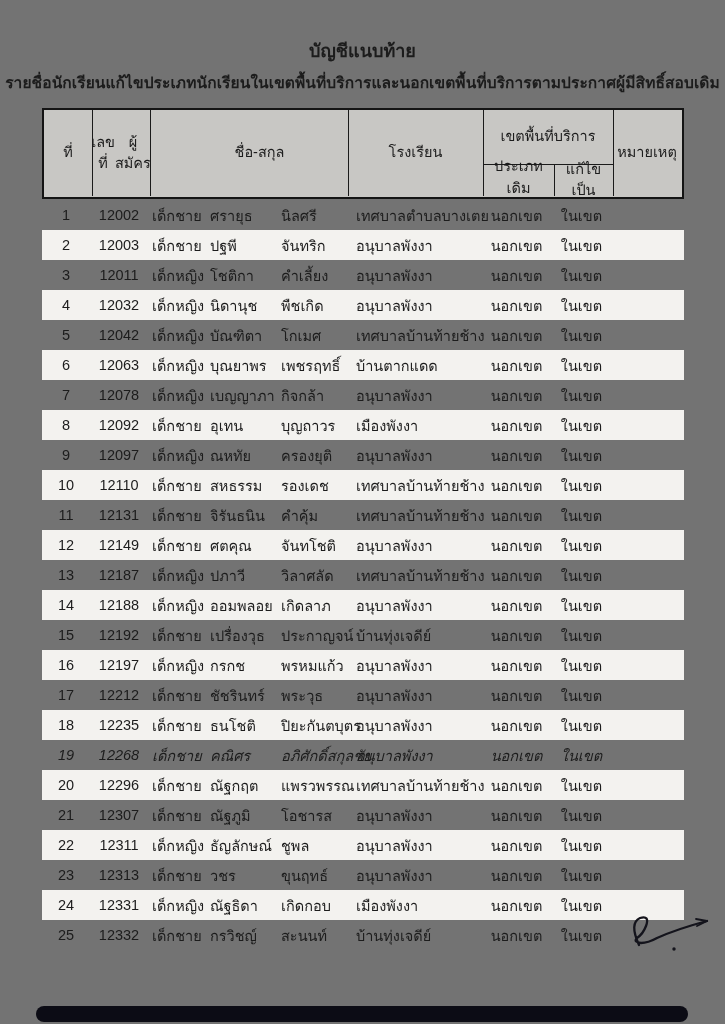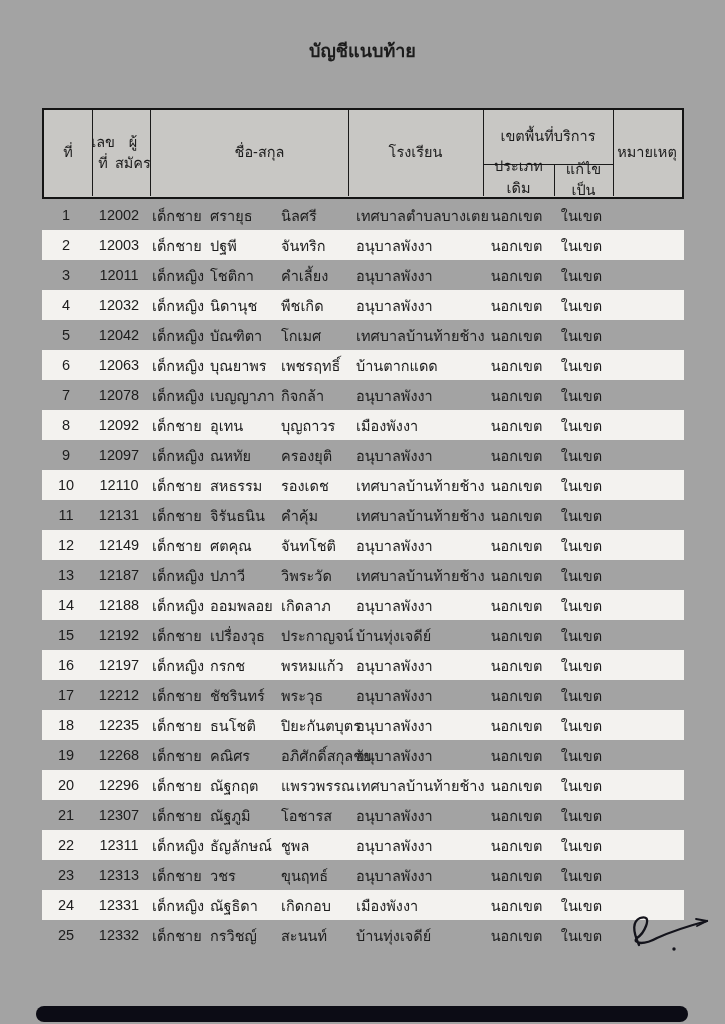--- a/index.html
+++ b/index.html
@@ -1,18 +1,18 @@
 <!DOCTYPE html>
 <html><head>
 <meta charset="utf-8">
 <style>
   html,body { margin:0; padding:0; background:#e8e8e8; }
   .page {
     position:relative; width:725px; height:1024px; margin:0 auto;
-    background:#a3a3a3; color:#1c1c1c; overflow:hidden;
+    background:#737373; color:#1c1c1c; overflow:hidden;
     font-family:"Liberation Sans","DejaVu Sans",sans-serif;
   }
   .title1 { position:absolute; top:36px; left:0; width:725px; text-align:center;
             font-size:18px; font-weight:bold; }
   .title2 { position:absolute; top:70px; left:0; width:725px; text-align:center;
             font-size:15.5px; font-weight:bold; letter-spacing:.1px; }
 
   
   .thead {
     position:absolute; left:42px; top:108px; width:642px; height:91px;
@@ -53,20 +53,21 @@
   .signature { position:absolute; left:617px; top:905px; width:106px; height:56px; }
   .scan-bar  { position:absolute; left:36px; top:1006px; width:652px; height:16px;
                background:#0c0c15; border-radius:8px; }
 </style>
 </head>
 <body>
 
 <div class="page">
 
   <div class="title1">บัญชีแนบท้าย</div>
+  <div class="title2">รายชื่อนักเรียนแก้ไขประเภทนักเรียนในเขตพื้นที่บริการและนอกเขตพื้นที่บริการตามประกาศผู้มีสิทธิ์สอบเดิม</div>
 
   <div class="thead">
     <div class="hcell h-no">ที่</div>
     <div class="hcell h-appno">
       <span>เลขที่</span>
       <span>ผู้สมัคร</span>
     </div>
     <div class="hcell h-name">ชื่อ-สกุล</div>
     <div class="hcell h-area">เขตพื้นที่บริการ</div>
     <div class="hcell h-school">โรงเรียน</div>
@@ -201,21 +202,21 @@
       <span class="c-last">จันทโชติ</span>
       <span class="c-school">อนุบาลพังงา</span>
       <span class="c-orig">นอกเขต</span>
       <span class="c-changed">ในเขต</span>
     </div>
       <div class="trow" style="top: 560px;">
       <span class="c-no">13</span>
       <span class="c-id">12187</span>
       <span class="c-prefix">เด็กหญิง</span>
       <span class="c-first">ปภาวี</span>
-      <span class="c-last">วิพระวัด</span>
+      <span class="c-last">วิลาศลัด</span>
       <span class="c-school">เทศบาลบ้านท้ายช้าง</span>
       <span class="c-orig">นอกเขต</span>
       <span class="c-changed">ในเขต</span>
     </div>
       <div class="trow tint" style="top: 590px;">
       <span class="c-no">14</span>
       <span class="c-id">12188</span>
       <span class="c-prefix">เด็กหญิง</span>
       <span class="c-first">ออมพลอย</span>
       <span class="c-last">เกิดลาภ</span>
@@ -256,21 +257,21 @@
       <div class="trow tint" style="top: 710px;">
       <span class="c-no">18</span>
       <span class="c-id">12235</span>
       <span class="c-prefix">เด็กชาย</span>
       <span class="c-first">ธนโชติ</span>
       <span class="c-last">ปิยะกันตบุตร</span>
       <span class="c-school">อนุบาลพังงา</span>
       <span class="c-orig">นอกเขต</span>
       <span class="c-changed">ในเขต</span>
     </div>
-      <div class="trow" style="top: 740px;">
+      <div class="trow" style="top: 740px; font-style: italic;">
       <span class="c-no">19</span>
       <span class="c-id">12268</span>
       <span class="c-prefix">เด็กชาย</span>
       <span class="c-first">คณิศร</span>
       <span class="c-last">อภิศักดิ์สกุลชัย</span>
       <span class="c-school">อนุบาลพังงา</span>
       <span class="c-orig">นอกเขต</span>
       <span class="c-changed">ในเขต</span>
     </div>
       <div class="trow tint" style="top: 770px;">

